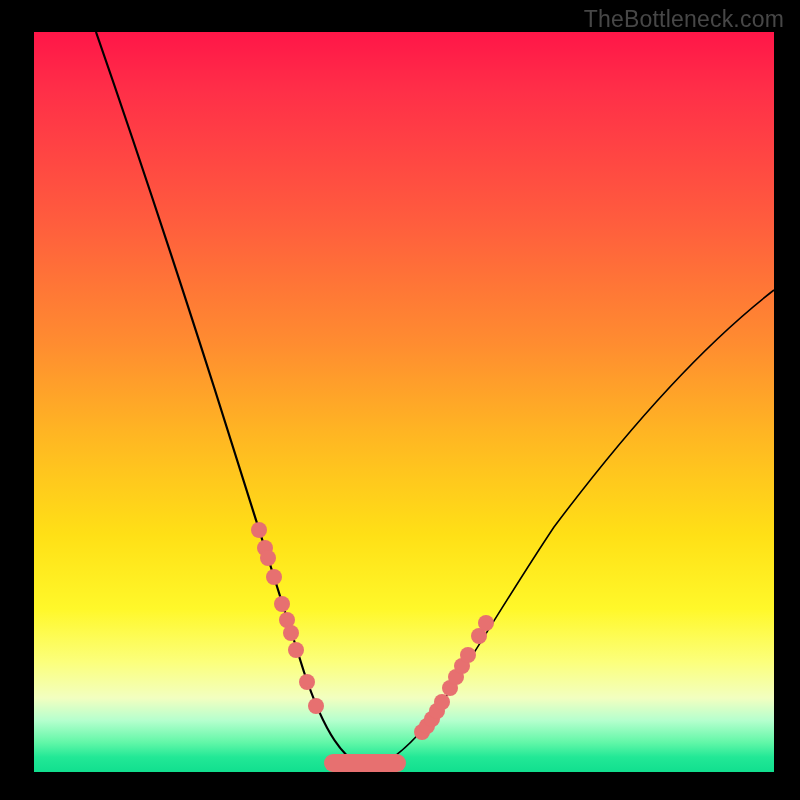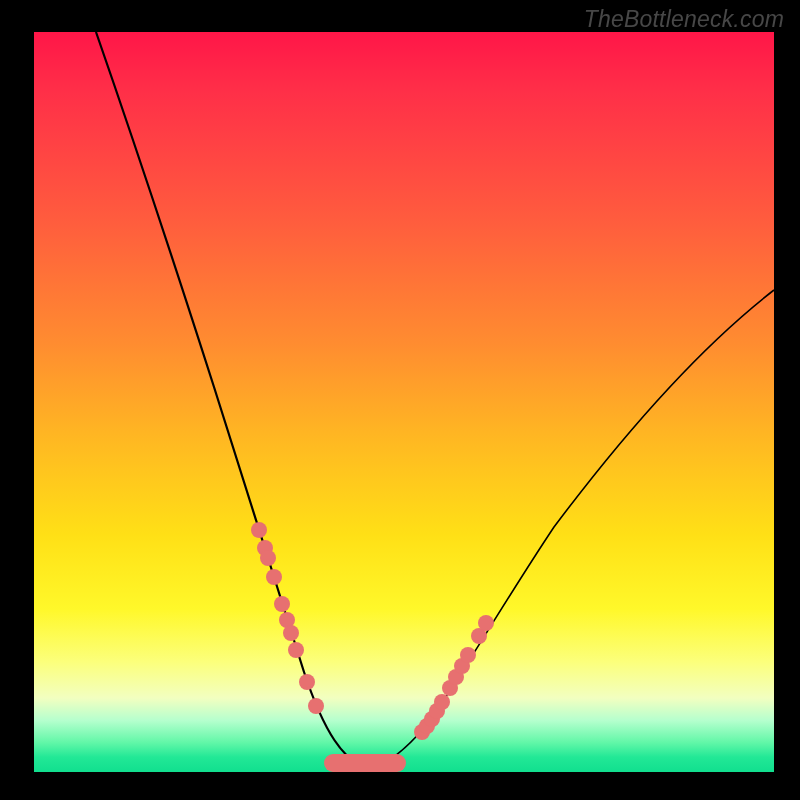--- a/index.html
+++ b/index.html
@@ -45,21 +45,20 @@
   }
   .watermark {
     position: absolute;
     top: 6px;
     right: 16px;
     color: #474747;
     font-size: 23px;
     font-weight: 400;
     letter-spacing: 0.2px;
     font-family: Arial, Helvetica, sans-serif;
-    font-style: italic;
   }
   svg.curves {
     position: absolute;
     left: 0;
     top: 0;
     width: 740px;
     height: 740px;
     overflow: visible;
   }
   .curve {

